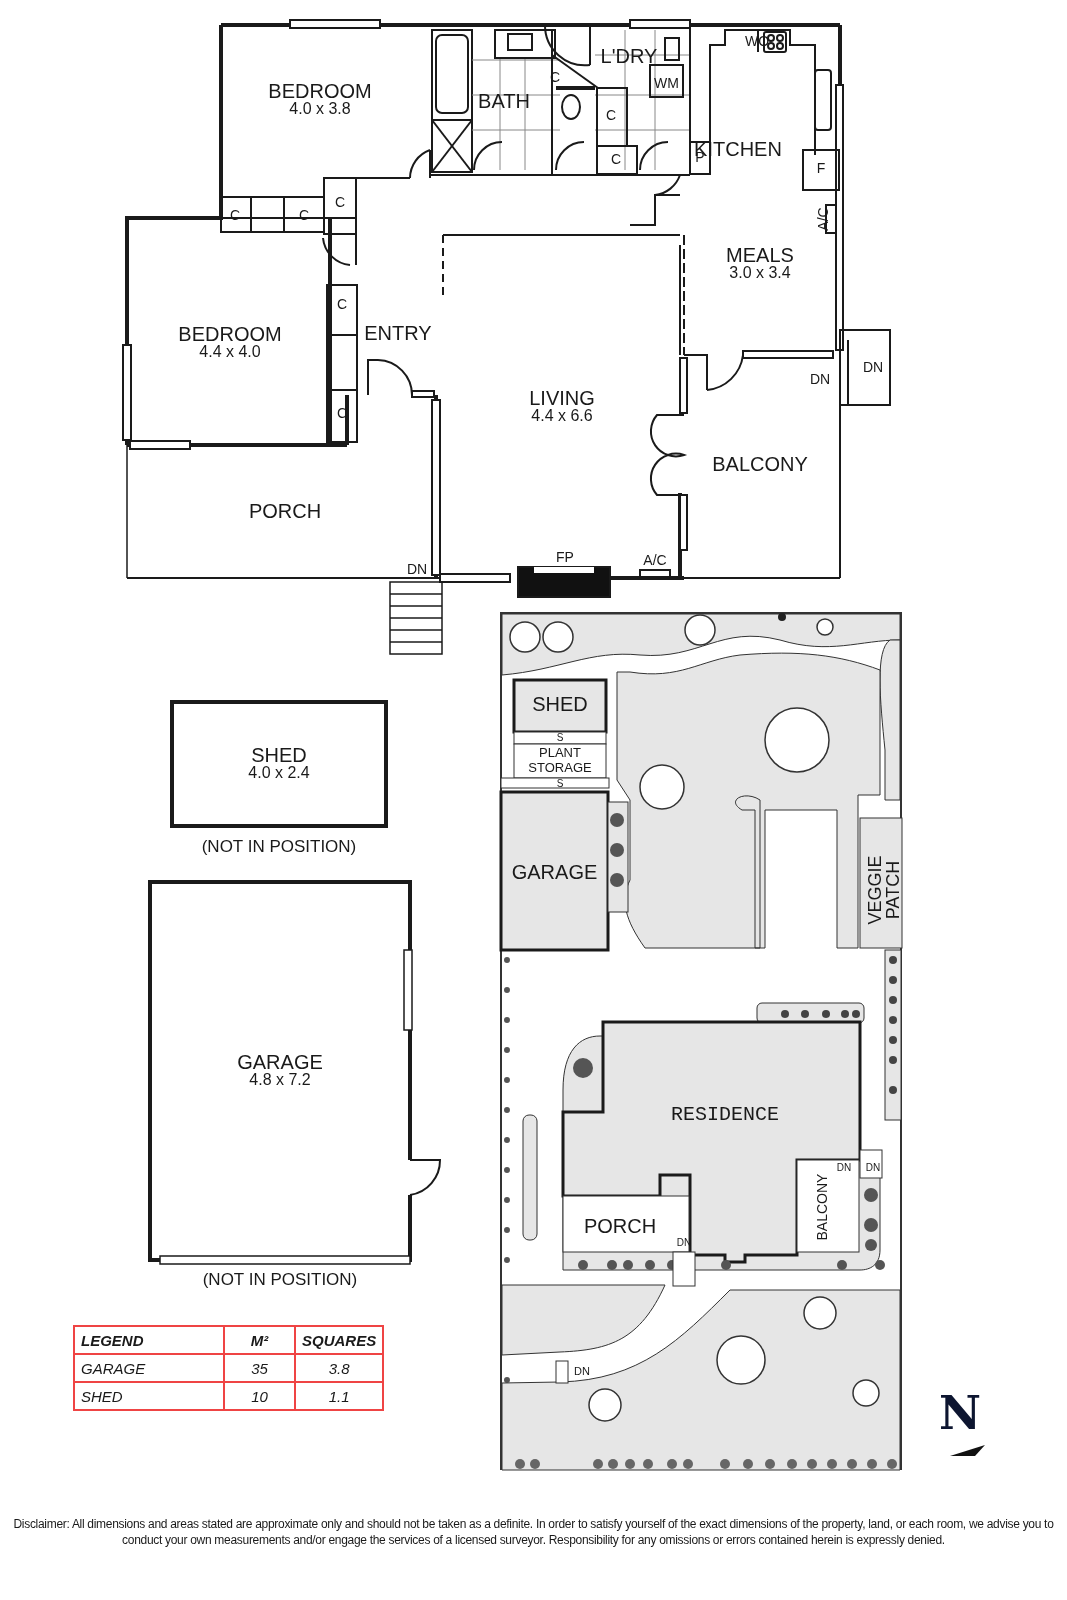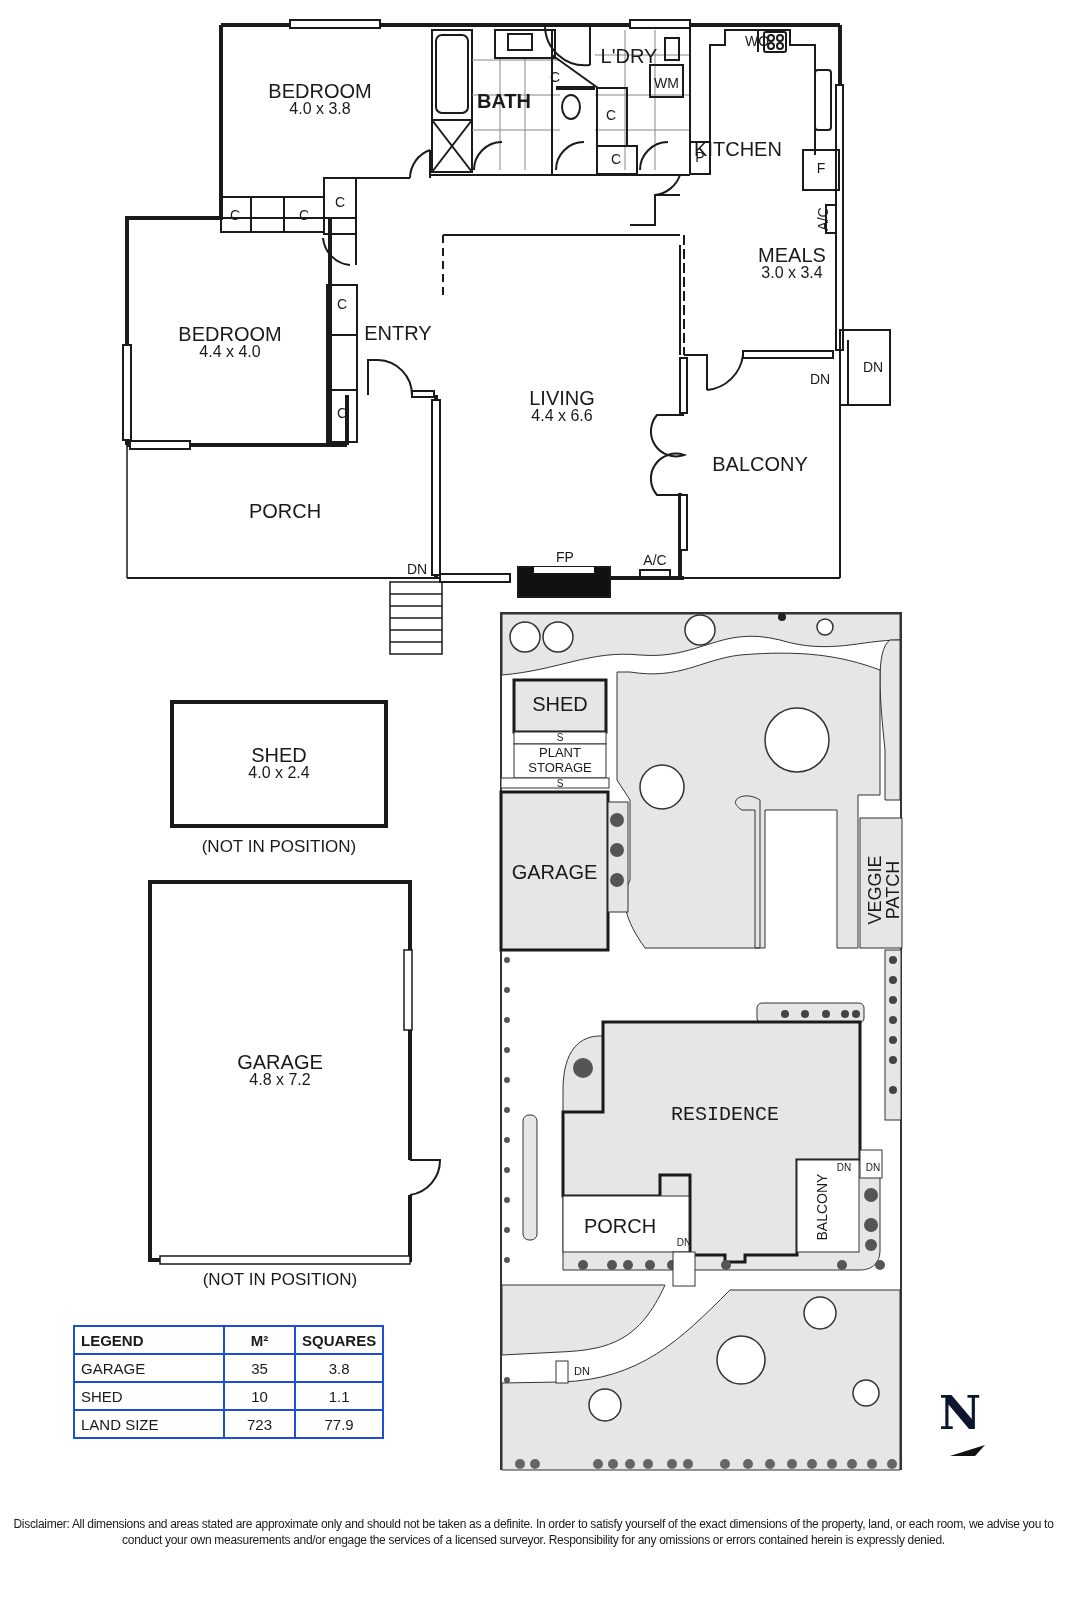--- a/index.html
+++ b/index.html
@@ -2,21 +2,21 @@
 <html><head>
 <meta charset="utf-8">
 <style>
   html,body{margin:0;padding:0;background:#fff;}
   body{width:1067px;height:1600px;position:relative;overflow:hidden;font-family:"Liberation Sans",sans-serif;color:#1a1a1a;}
   .lbl{position:absolute;text-align:center;line-height:1;color:#1a1a1a;}
   .room-name{font-size:20px;}
   .room-dim{font-size:16px;}
   .small{font-size:14px;}
   #legend{position:absolute;left:73px;top:1325px;border-collapse:collapse;font-size:15px;}
-  #legend td,#legend th{border:2px solid #1d4ed8;padding:0 6px;height:26px;}
+  #legend td,#legend th{border:2px solid #ef4444;padding:0 6px;height:26px;font-style:italic;}
   #legend th{font-weight:bold;text-align:left;}
   #legend th.c,#legend td.c{text-align:center;}
   #disclaimer{position:absolute;left:10px;top:1516px;width:1047px;text-align:center;font-size:12px;line-height:16px;letter-spacing:-0.3px;}
   .note{position:absolute;font-size:17px;text-align:center;}
 </style>
 </head>
 <body>
 
 <svg width="1067" height="1600" style="position:absolute;left:0;top:0;" xmlns="http://www.w3.org/2000/svg">
   <g fill="none" stroke="#1a1a1a" stroke-width="2">
@@ -284,24 +284,24 @@
 </svg>
 
 <div class="lbl" style="left:240px;top:81px;width:160px;">
   <div class="room-name">BEDROOM</div>
   <div class="room-dim">4.0 x 3.8</div>
 </div>
 <div class="lbl" style="left:150px;top:324px;width:160px;">
   <div class="room-name">BEDROOM</div>
   <div class="room-dim">4.4 x 4.0</div>
 </div>
-<div class="lbl room-name" style="left:474px;top:91px;width:60px;font-weight:bold;">BATH</div>
+<div class="lbl room-name" style="left:474px;top:91px;width:60px;">BATH</div>
 <div class="lbl room-name" style="left:594px;top:46px;width:70px;">L'DRY</div>
 <div class="lbl room-name" style="left:683px;top:99px;width:110px;margin-top:40px;">KITCHEN</div>
-<div class="lbl" style="left:732px;top:245px;width:120px;">
+<div class="lbl" style="left:700px;top:245px;width:120px;">
   <div class="room-name">MEALS</div>
   <div class="room-dim">3.0 x 3.4</div>
 </div>
 <div class="lbl room-name" style="left:356px;top:323px;width:84px;">ENTRY</div>
 <div class="lbl" style="left:502px;top:388px;width:120px;">
   <div class="room-name">LIVING</div>
   <div class="room-dim">4.4 x 6.6</div>
 </div>
 <div class="lbl room-name" style="left:700px;top:454px;width:120px;">BALCONY</div>
 <div class="lbl room-name" style="left:225px;top:501px;width:120px;">PORCH</div>
@@ -361,23 +361,18 @@
   <tr>
     <td>GARAGE</td>
     <td class="c">35</td>
     <td class="c">3.8</td>
   </tr>
   <tr>
     <td>SHED</td>
     <td class="c">10</td>
     <td class="c">1.1</td>
   </tr>
-  <tr>
-    <td>LAND SIZE</td>
-    <td class="c">723</td>
-    <td class="c">77.9</td>
-  </tr>
 </tbody>
   </table>
 
 <div class="lbl" style="left:935px;top:1390px;width:50px;font-family:'DejaVu Serif',serif;font-weight:bold;font-size:46px;color:#0d1530;">N</div>
 
 <div id="disclaimer">Disclaimer: All dimensions and areas stated are approximate only and should not be taken as a definite. In order to satisfy yourself of the exact dimensions of the property, land, or each room, we advise you to conduct your own measurements and/or engage the services of a licensed surveyor. Responsibility for any omissions or errors contained herein is expressly denied.</div>
 
 </body></html>

